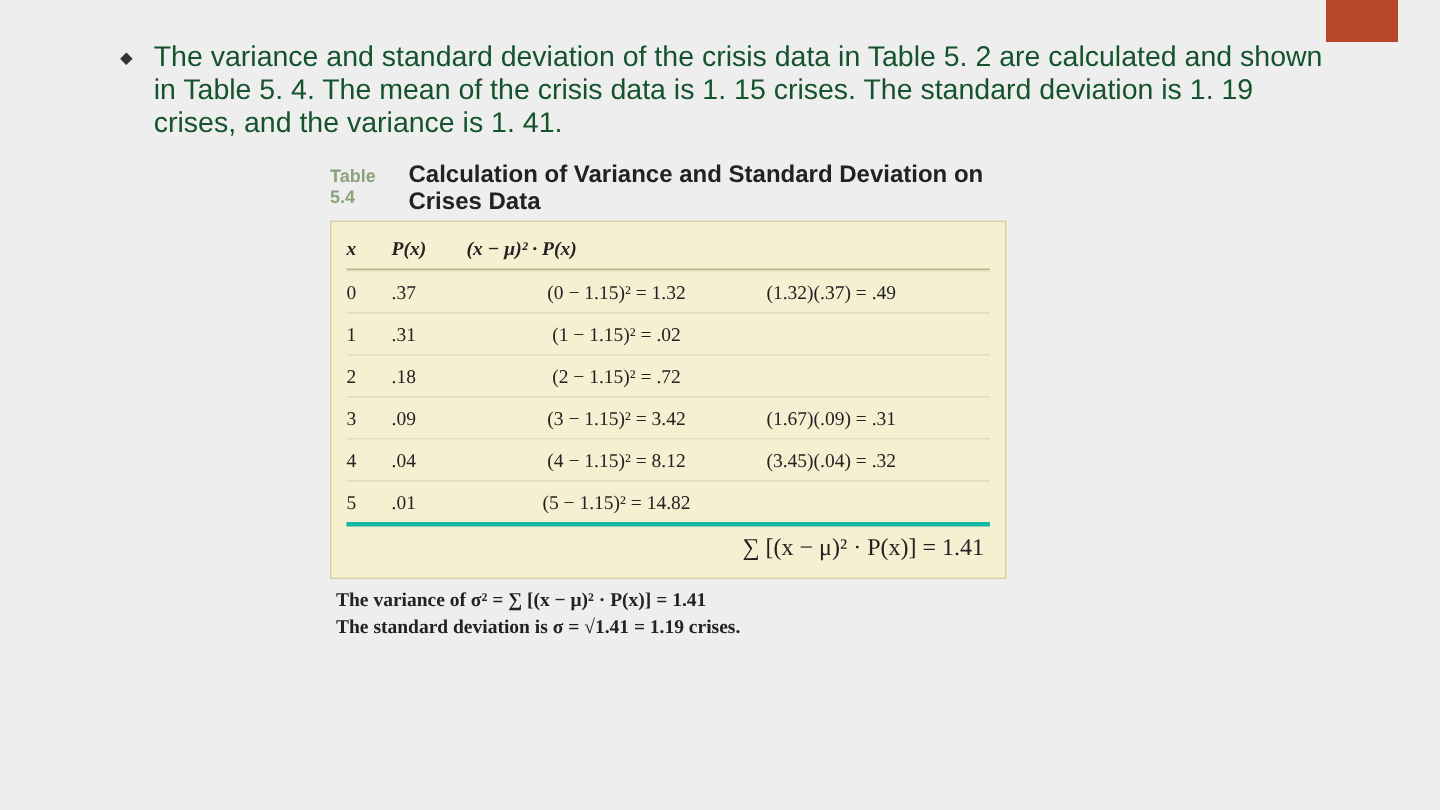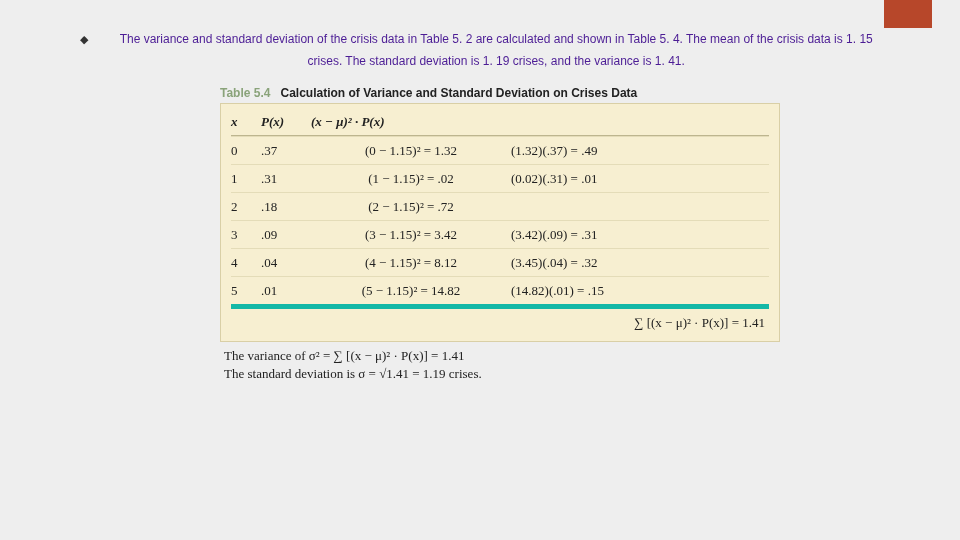--- a/index.html
+++ b/index.html
@@ -27,42 +27,41 @@
     gap: 14px;
     margin-bottom: 14px;
   }
   .bullet-icon {
     font-size: 11px;
     color: #333;
     line-height: 22px;
     flex-shrink: 0;
   }
   .bullet-text {
-    font-size: 12px;
+    font-size: 19px;
     line-height: 22px;
-    color: #4c1d95;
-    text-align: center;
+    color: #14532d;
   }
   .table-wrap {
     margin: 8px 0 0 140px;
-    width: 560px;
+    width: 451px;
   }
   .table-caption-row {
     display: flex;
     align-items: baseline;
     gap: 10px;
     margin-bottom: 3px;
   }
   .table-label {
     color: #8aa37a;
     font-size: 12px;
     font-weight: bold;
   }
   .table-title {
-    font-size: 12px;
+    font-size: 16px;
     font-weight: bold;
     color: #222;
   }
   .calc-table {
     background: #f7efd1;
     border: 1px solid #d9cfa6;
     width: 100%;
     padding: 4px 10px 8px 10px;
     font-family: "Times New Roman", serif;
     font-size: 13px;
@@ -79,33 +78,33 @@
     font-weight: bold;
   }
   .tbody-row {
     border-top: 1px solid #e4dcb8;
   }
   .col-x   { width: 30px; }
   .col-px  { width: 50px; }
   .col-sq  { width: 200px; text-align: center; }
   .col-pr  { flex: 1; }
   .sum-row {
-    border-top: 5px solid #14b8a6;
+    border-top: 3px solid #14b8a6;
     padding: 6px 4px 2px 0;
     text-align: right;
-    font-size: 13px;
+    font-size: 16px;
   }
   .foot-lines {
     margin-top: 6px;
     font-family: "Times New Roman", serif;
     font-size: 13px;
     color: #222;
     padding-left: 4px;
   }
-  .foot-lines div { margin-top: 2px; }
+  .foot-lines div { margin-top: 2px; font-weight: bold; }
 </style>
 </head>
 <body>
 
 <div class="accent-tab"></div>
 
 <div class="content">
 
   <div class="bullet-block">
     <span class="bullet-icon">◆</span>
@@ -129,44 +128,42 @@
       <div class="tbody-row">
         <div class="col-x">0</div>
         <div class="col-px">.37</div>
         <div class="col-sq">(0 − 1.15)² = 1.32</div>
         <div class="col-pr">(1.32)(.37) = .49</div>
       </div>
       <div class="tbody-row">
         <div class="col-x">1</div>
         <div class="col-px">.31</div>
         <div class="col-sq">(1 − 1.15)² =  .02</div>
-        <div class="col-pr">(0.02)(.31) = .01</div>
       </div>
       <div class="tbody-row">
         <div class="col-x">2</div>
         <div class="col-px">.18</div>
         <div class="col-sq">(2 − 1.15)² =  .72</div>
       </div>
       <div class="tbody-row">
         <div class="col-x">3</div>
         <div class="col-px">.09</div>
         <div class="col-sq">(3 − 1.15)² = 3.42</div>
-        <div class="col-pr">(3.42)(.09) = .31</div>
+        <div class="col-pr">(1.67)(.09) = .31</div>
       </div>
       <div class="tbody-row">
         <div class="col-x">4</div>
         <div class="col-px">.04</div>
         <div class="col-sq">(4 − 1.15)² = 8.12</div>
         <div class="col-pr">(3.45)(.04) = .32</div>
       </div>
       <div class="tbody-row">
         <div class="col-x">5</div>
         <div class="col-px">.01</div>
         <div class="col-sq">(5 − 1.15)² = 14.82</div>
-        <div class="col-pr">(14.82)(.01) = .15</div>
       </div>
 
       <div class="sum-row">∑ [(x − μ)² · P(x)] = 1.41</div>
     </div>
 
     <div class="foot-lines">
       <div>The variance of  σ² = ∑ [(x − μ)² · P(x)] = 1.41</div>
       <div>The standard deviation is  σ = √1.41 = 1.19 crises.</div>
     </div>
 

